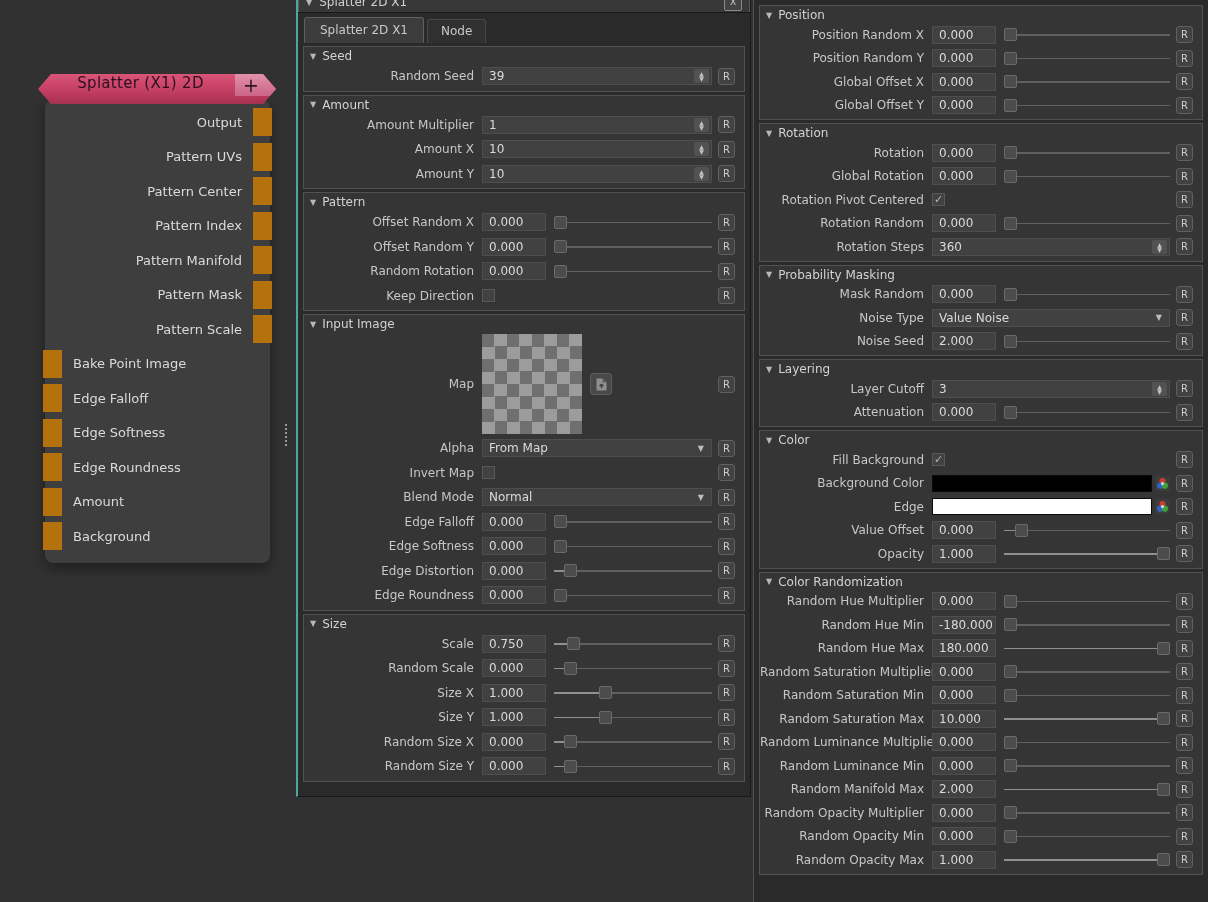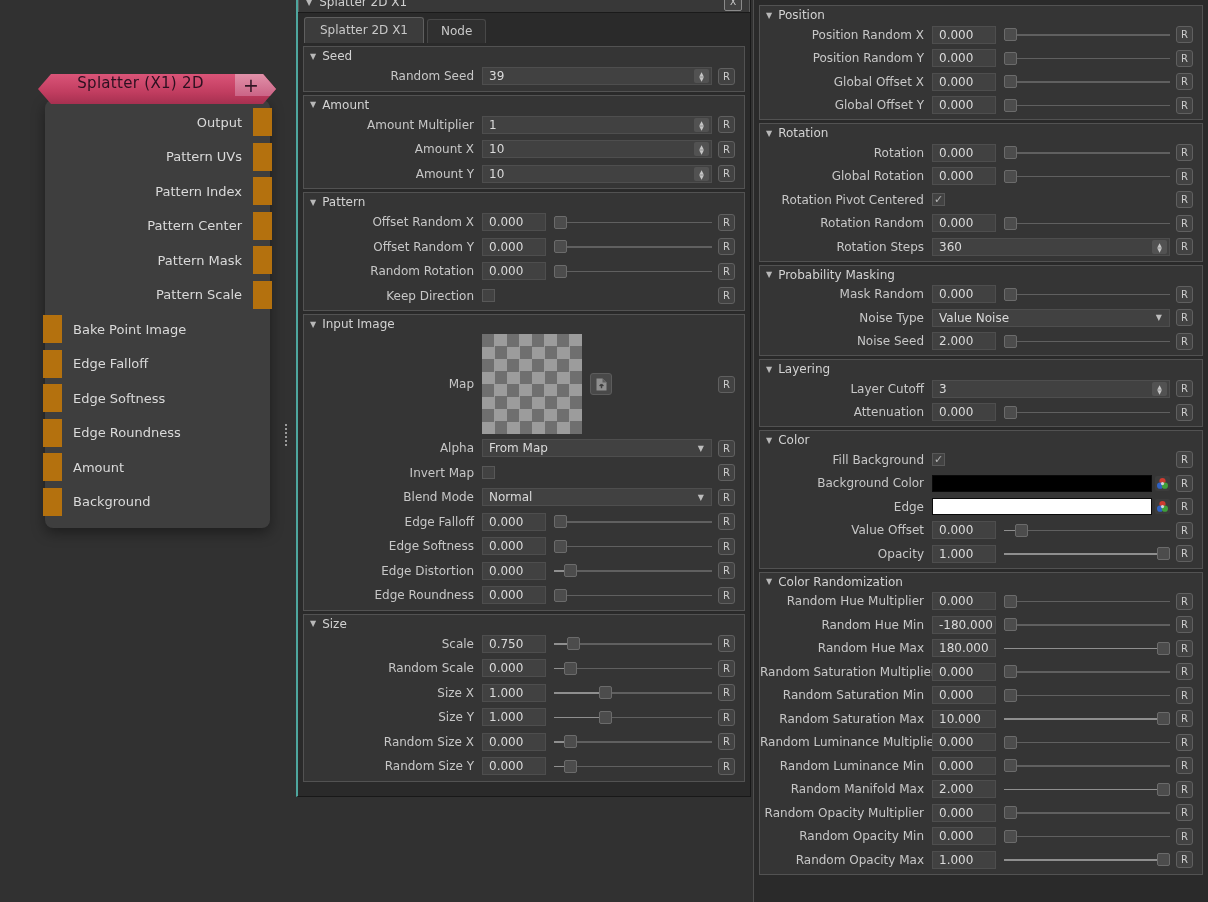--- a/index.html
+++ b/index.html
@@ -103,25 +103,29 @@
     <div id="node-outputs">
         <div class="port out">
           <span class="plabel">Output</span>
           <span class="psock"></span>
         </div>
         <div class="port out">
           <span class="plabel">Pattern UVs</span>
           <span class="psock"></span>
         </div>
         <div class="port out">
+          <span class="plabel">Pattern Center</span>
+          <span class="psock"></span>
+        </div>
+        <div class="port out">
           <span class="plabel">Pattern Index</span>
           <span class="psock"></span>
         </div>
         <div class="port out">
-          <span class="plabel">Pattern Center</span>
+          <span class="plabel">Pattern Manifold</span>
           <span class="psock"></span>
         </div>
         <div class="port out">
           <span class="plabel">Pattern Mask</span>
           <span class="psock"></span>
         </div>
         <div class="port out">
           <span class="plabel">Pattern Scale</span>
           <span class="psock"></span>
         </div>

